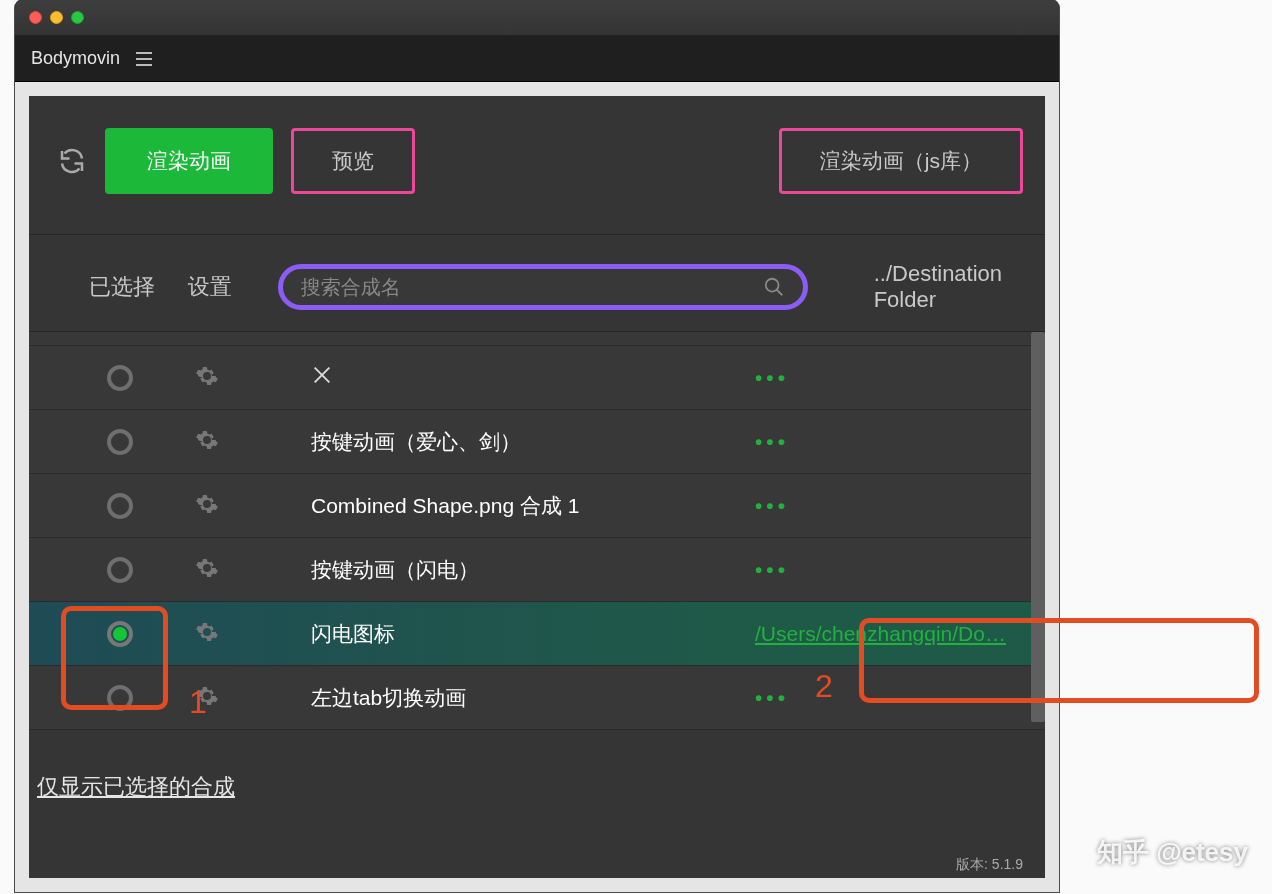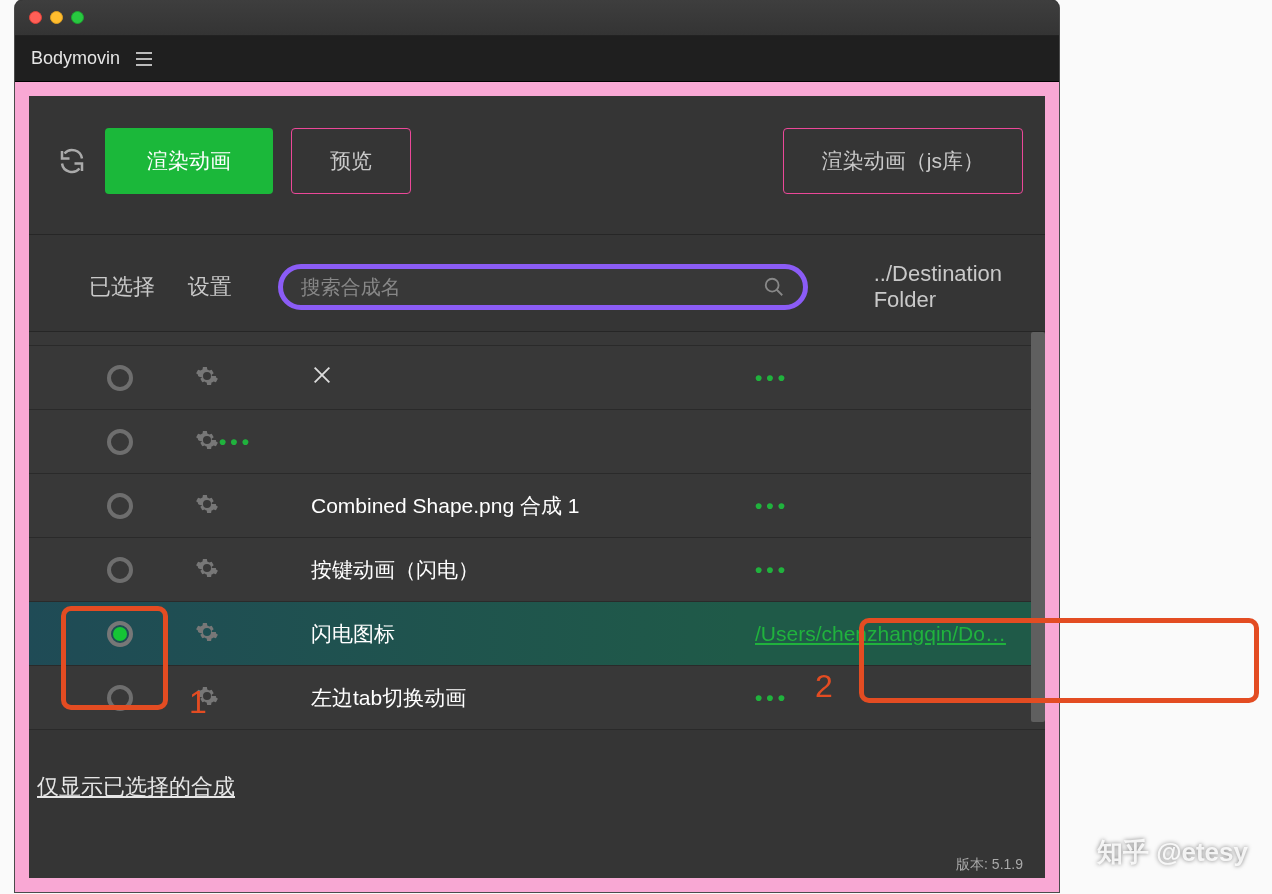--- a/index.html
+++ b/index.html
@@ -33,32 +33,32 @@
   .dot.g{background:#28c840;border:1px solid #1da330;}
   .header{
     height:46px; background:#1f1f1f; border-bottom:1px solid #000;
     display:flex; align-items:center; padding:0 16px;
   }
   .hdr-title{color:#e6e6e6;font-size:18px;font-weight:500;margin-right:16px;}
   .hamburger{display:flex;flex-direction:column;justify-content:center;gap:4px;cursor:pointer;}
   .hamburger span{display:block;width:16px;height:2px;background:#bbb;}
   .workarea{
     position:absolute; left:0; right:0; top:82px; bottom:0;
-    background:#f9a8d4;
+    background:#e5e5e5;
     padding:14px;
   }
   .panel{background:#353535;height:100%;position:relative;}
   .toolbar{
     display:flex; align-items:center; gap:18px;
     padding:32px 22px 40px 28px;
     border-bottom:1px solid #262626;
   }
   .refresh-icn{width:30px;height:30px;display:flex;align-items:center;justify-content:center;cursor:pointer;}
   .btn{
-    height:66px;border-radius:4px;border:1px solid #ec4899;
+    height:66px;border-radius:4px;border:3px solid #ec4899;
     display:flex;align-items:center;justify-content:center;
     font-size:21px;color:#c9c9c9;padding:0 38px;cursor:pointer;
   }
   .btn.primary{background:#1bb83a;border:none;color:#fff;font-weight:500;padding:0 42px;}
   .spacer{flex:1;}
   .colhead{
     display:flex;align-items:center;padding:26px 24px 18px 60px;gap:18px;
     color:#c9c9c9;font-size:22px;
   }
   .colhead .lbl-sel{width:108px;}
@@ -179,20 +179,21 @@
           <div class="dest">•••</div>
         </div>
 
         <div class="row">
           <div class="circle"></div>
           <div class="gear">
             <svg width="24" height="24" viewBox="0 0 24 24" fill="#777">
                 <path d="M12 8a4 4 0 1 0 0 8 4 4 0 0 0 0-8zm9 4a7 7 0 0 1-.1 1.2l2 1.6-2 3.4-2.4-.8a7 7 0 0 1-2 1.2l-.4 2.4h-4l-.4-2.4a7 7 0 0 1-2-1.2l-2.4.8-2-3.4 2-1.6A7 7 0 0 1 3 12a7 7 0 0 1 .1-1.2l-2-1.6 2-3.4 2.4.8a7 7 0 0 1 2-1.2L7.9 3h4l.4 2.4a7 7 0 0 1 2 1.2l2.4-.8 2 3.4-2 1.6c.1.4.1.8.1 1.2z"></path>
               </svg>
           </div>
+          <div class="name">按键动画（爱心、剑）</div>
           <div class="dest">•••</div>
         </div>
 
         <div class="row">
           <div class="circle"></div>
           <div class="gear">
             <svg width="24" height="24" viewBox="0 0 24 24" fill="#777">
                 <path d="M12 8a4 4 0 1 0 0 8 4 4 0 0 0 0-8zm9 4a7 7 0 0 1-.1 1.2l2 1.6-2 3.4-2.4-.8a7 7 0 0 1-2 1.2l-.4 2.4h-4l-.4-2.4a7 7 0 0 1-2-1.2l-2.4.8-2-3.4 2-1.6A7 7 0 0 1 3 12a7 7 0 0 1 .1-1.2l-2-1.6 2-3.4 2.4.8a7 7 0 0 1 2-1.2L7.9 3h4l.4 2.4a7 7 0 0 1 2 1.2l2.4-.8 2 3.4-2 1.6c.1.4.1.8.1 1.2z"></path>
               </svg>
           </div>

